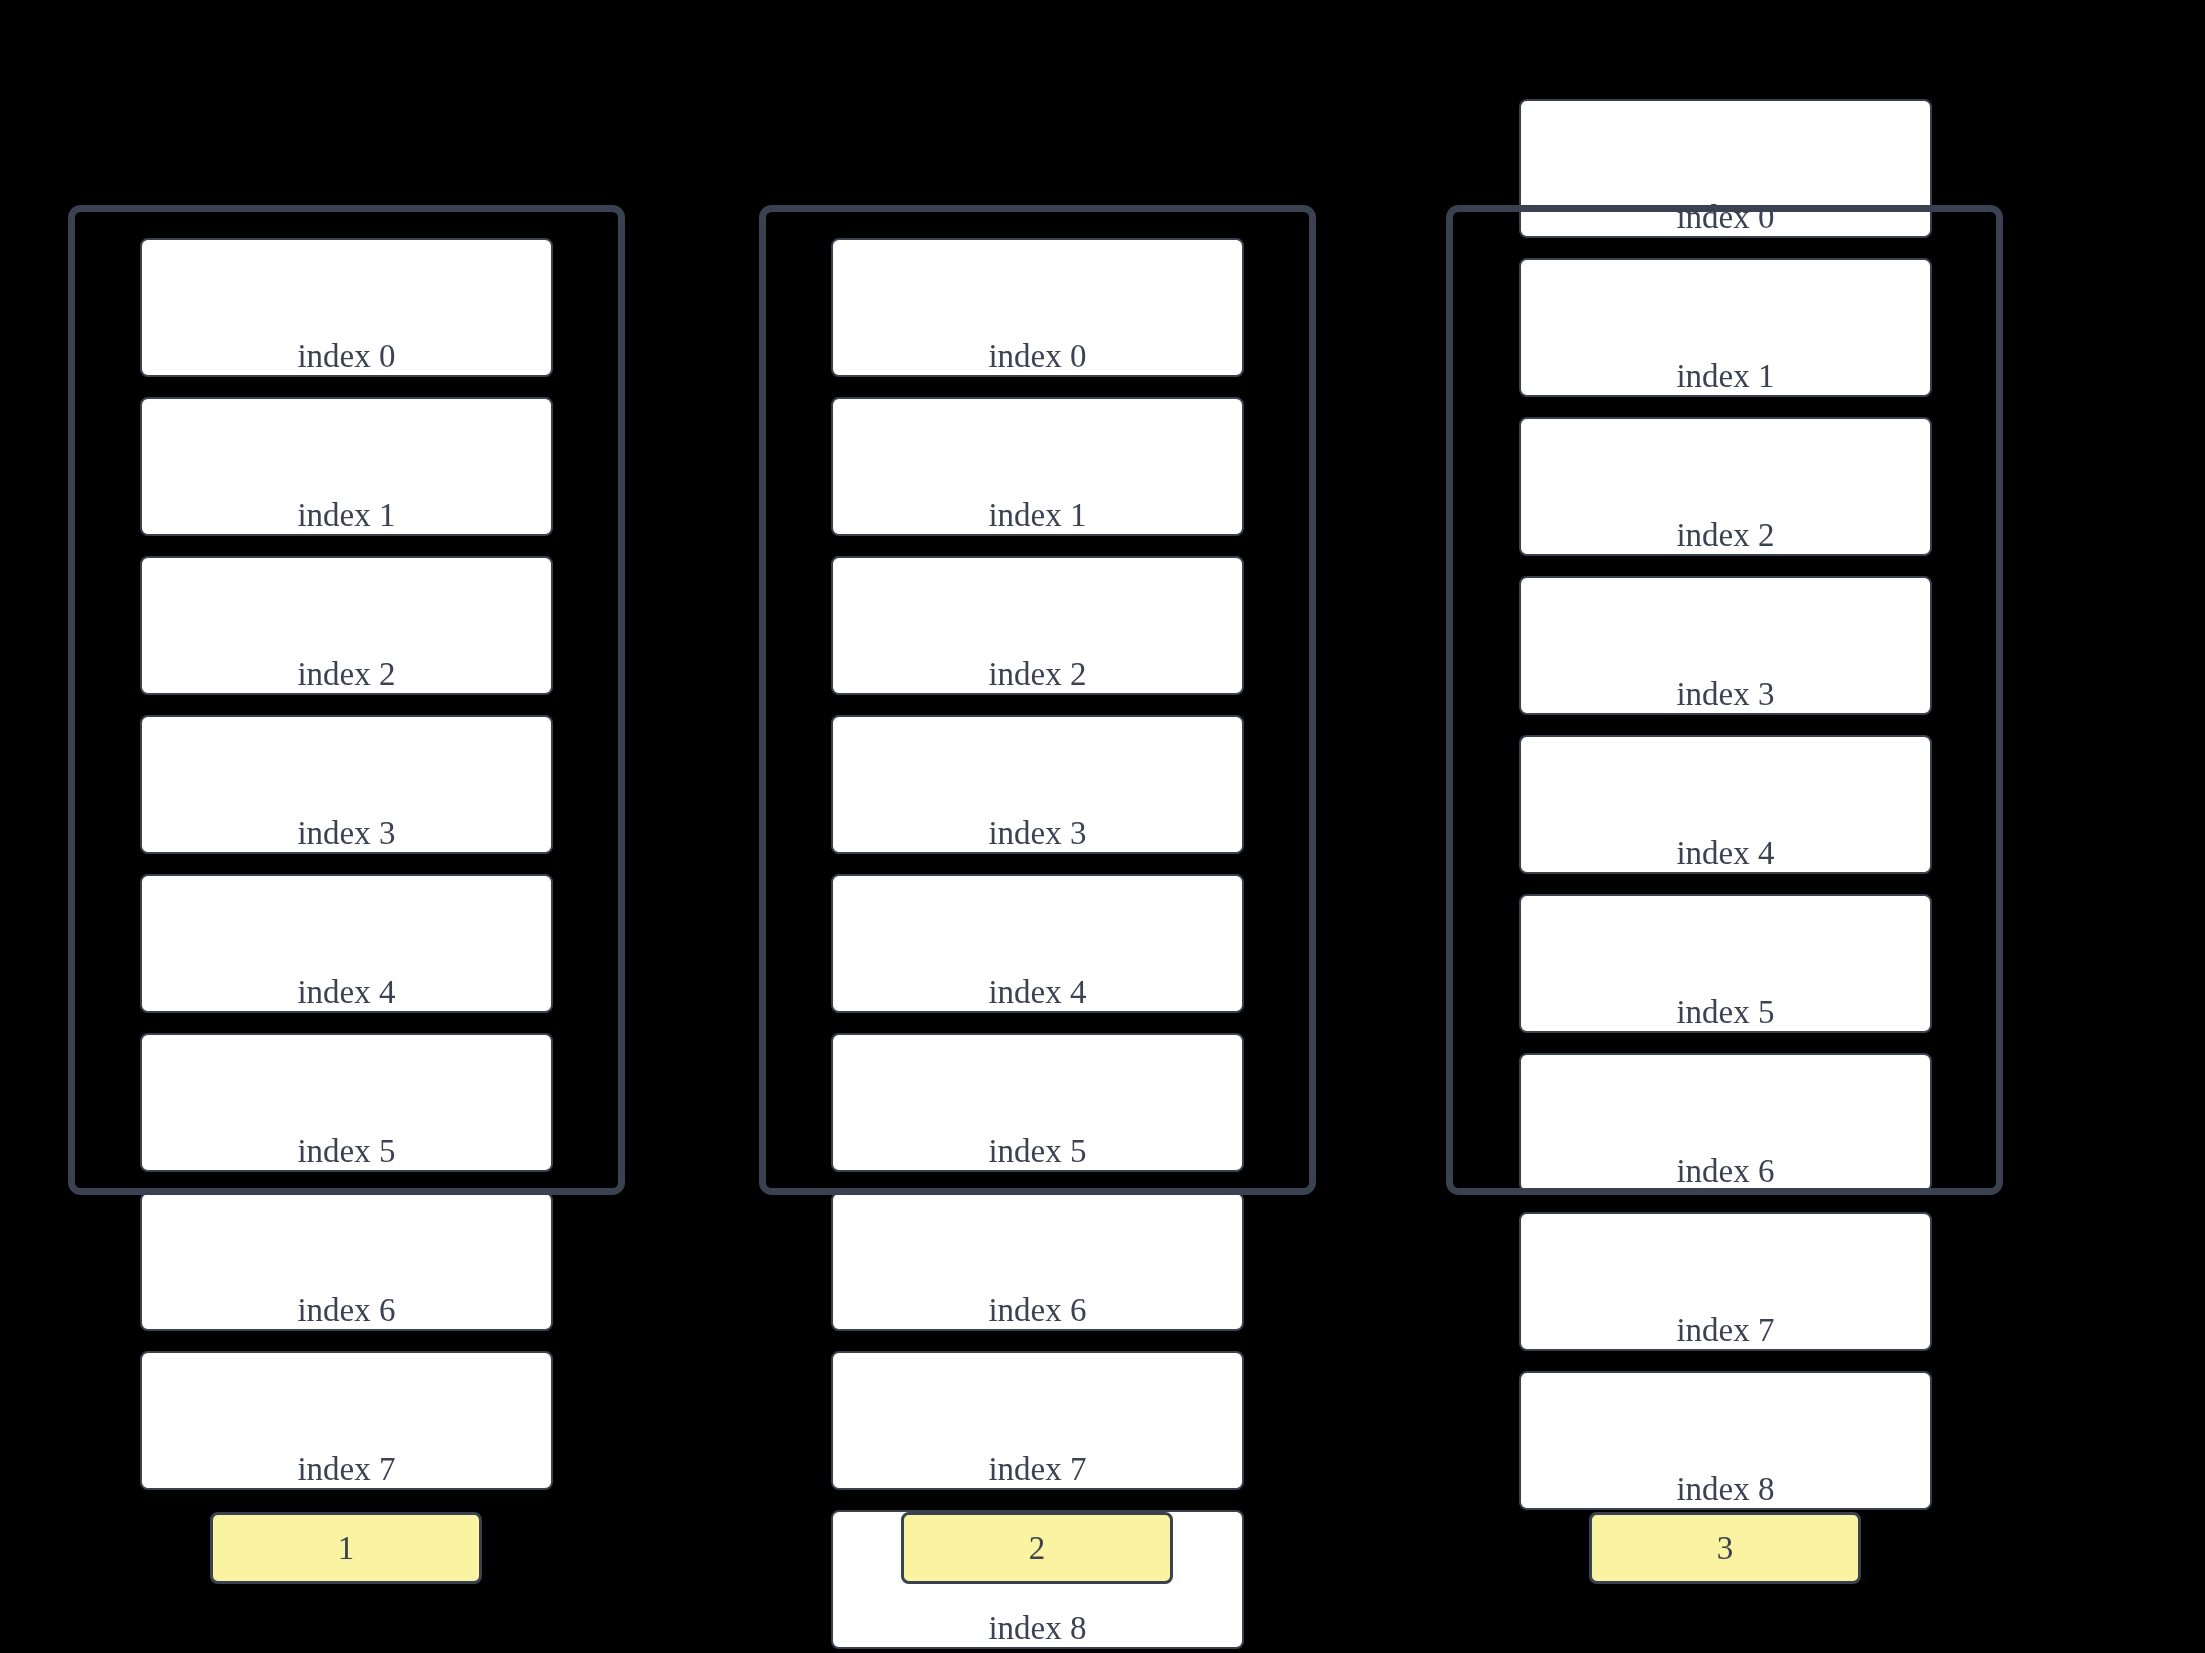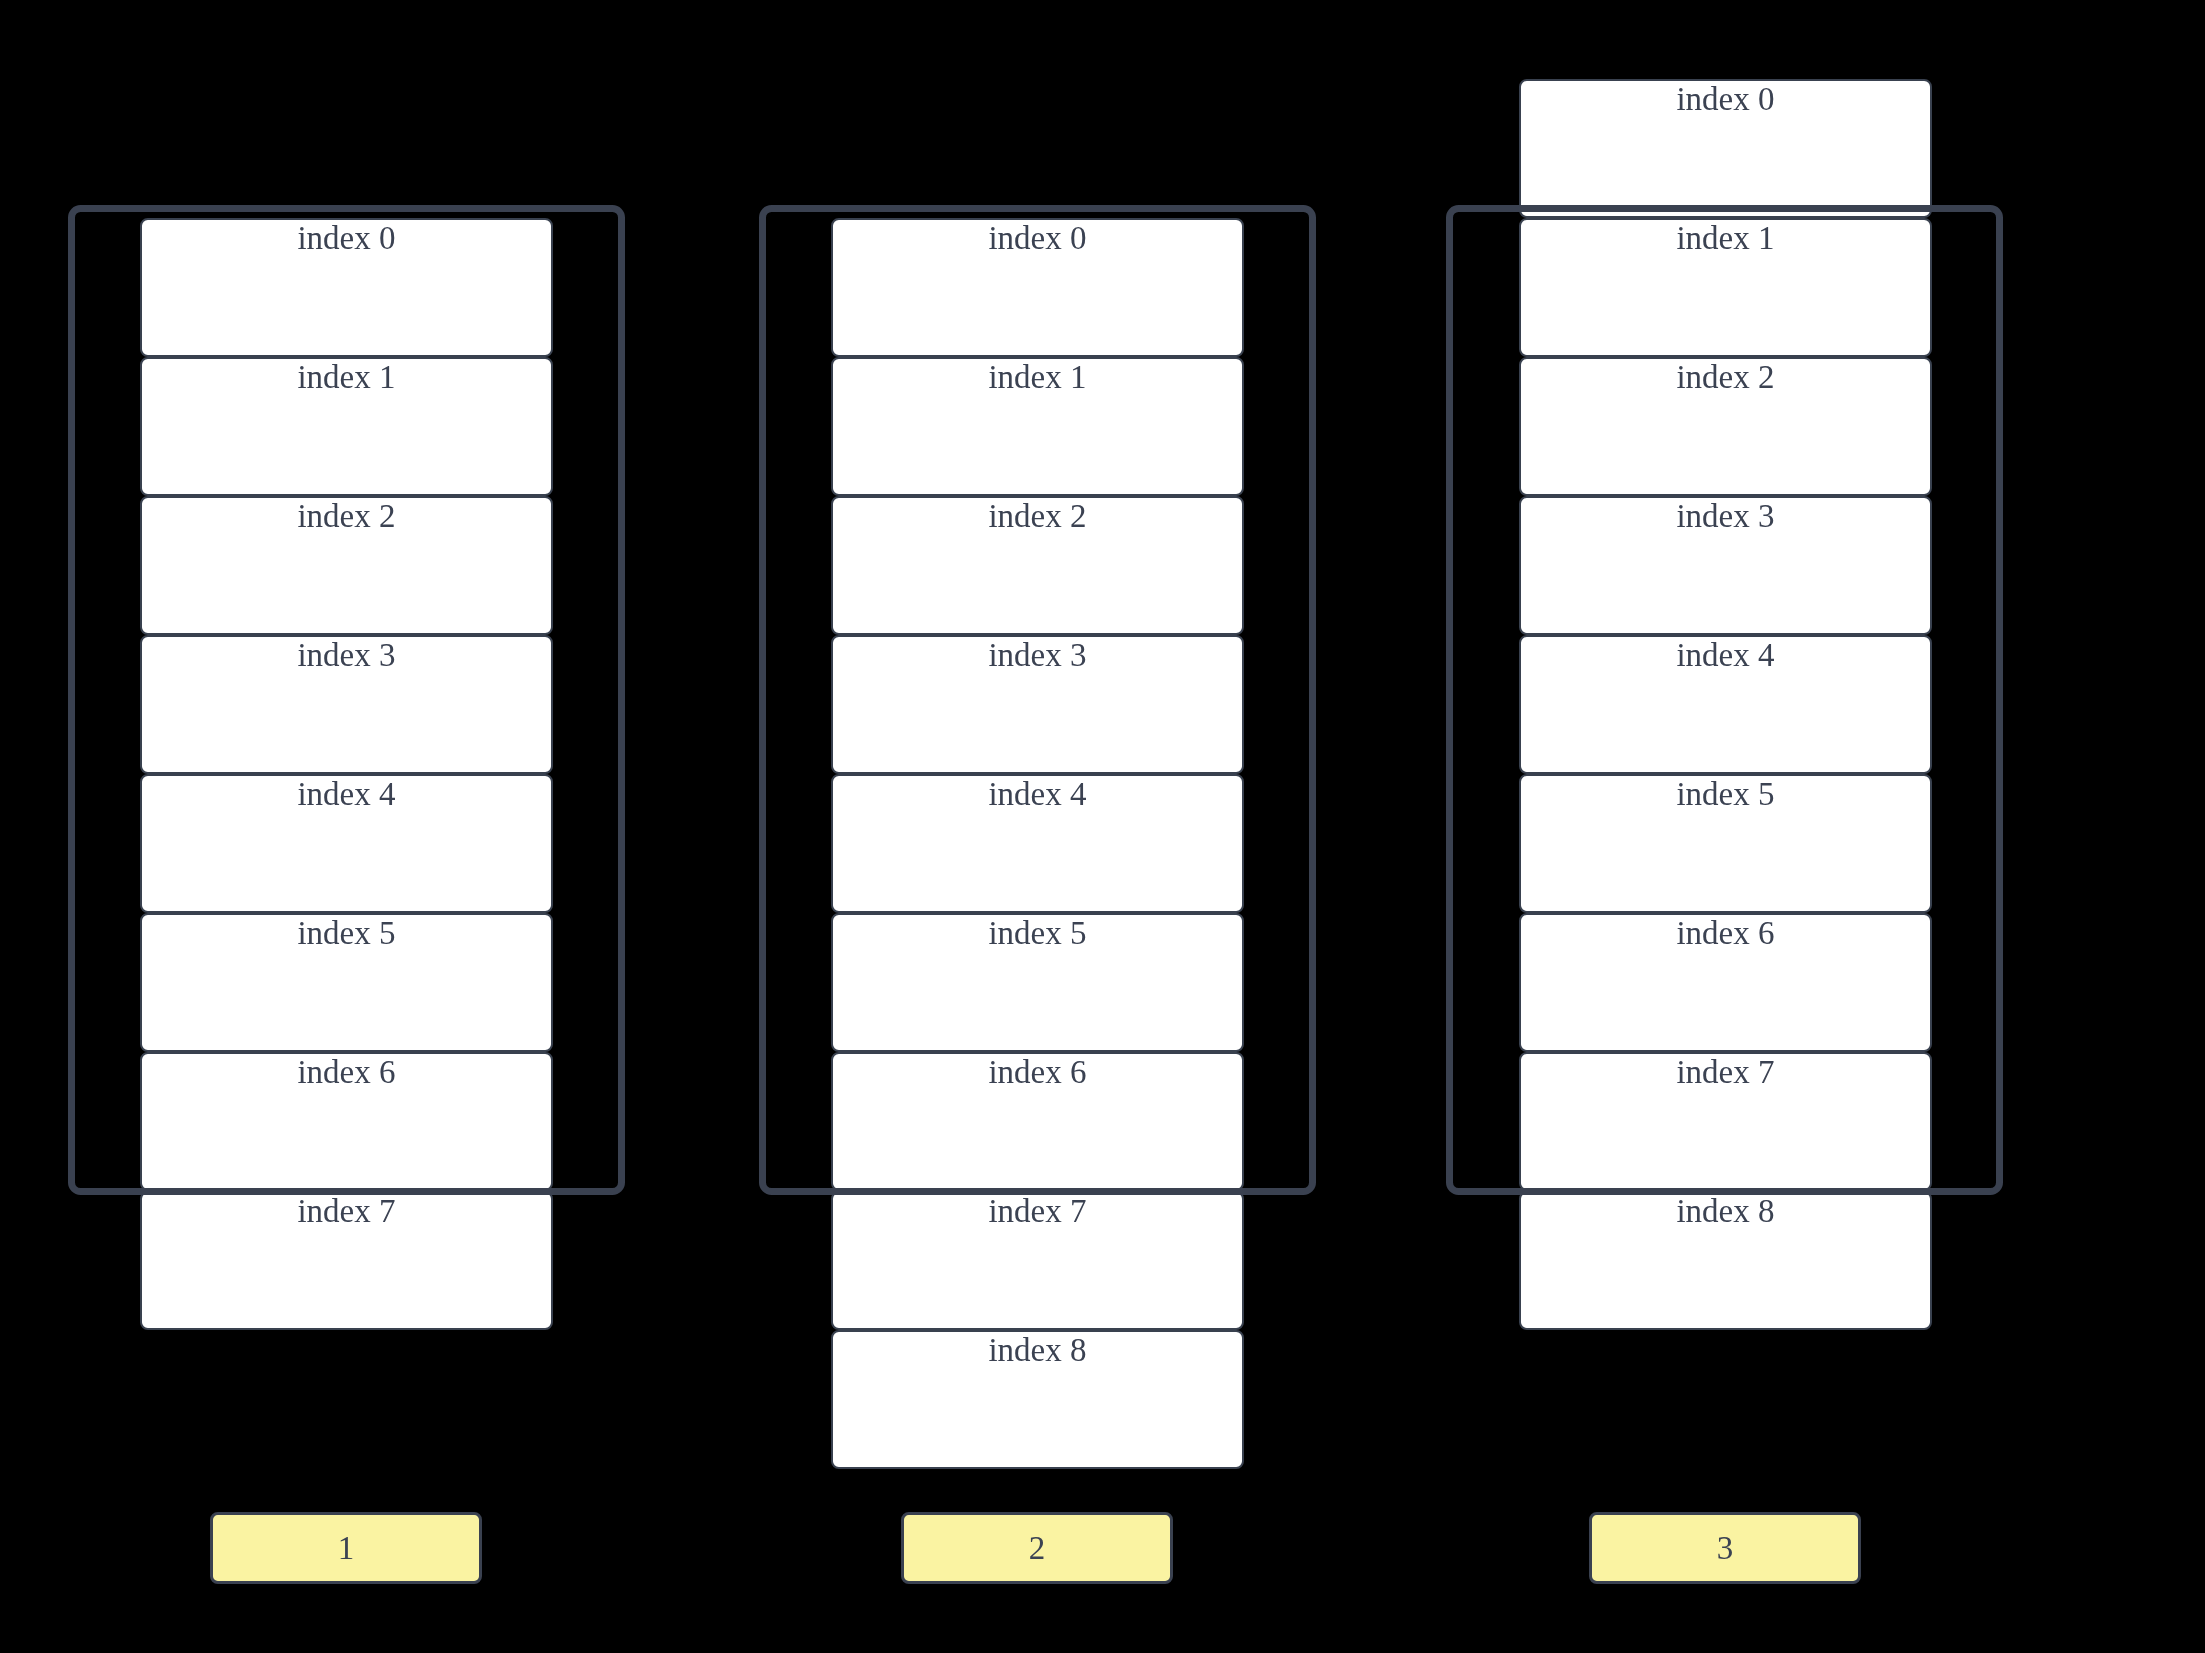--- a/index.html
+++ b/index.html
@@ -33,22 +33,23 @@
     flex-direction: column;
   }
   .box {
     box-sizing: border-box;
     width: 413px;
     height: 139px;
     background: var(--box_bg, #ffffff);
     border: 2.3px solid var(--box_border, #39414f);
     border-radius: 7.8px;
     display: flex;
-    align-items: flex-start;
+    align-items: flex-end;
     justify-content: center;
+    margin-top: 20px;
   }
   .label {
     font-size: 33px;
     color: var(--text_color, #3b4252);
     white-space: nowrap;
   }
   .btn {
     position: absolute;
     top: 1512px;
     width: 272px;

